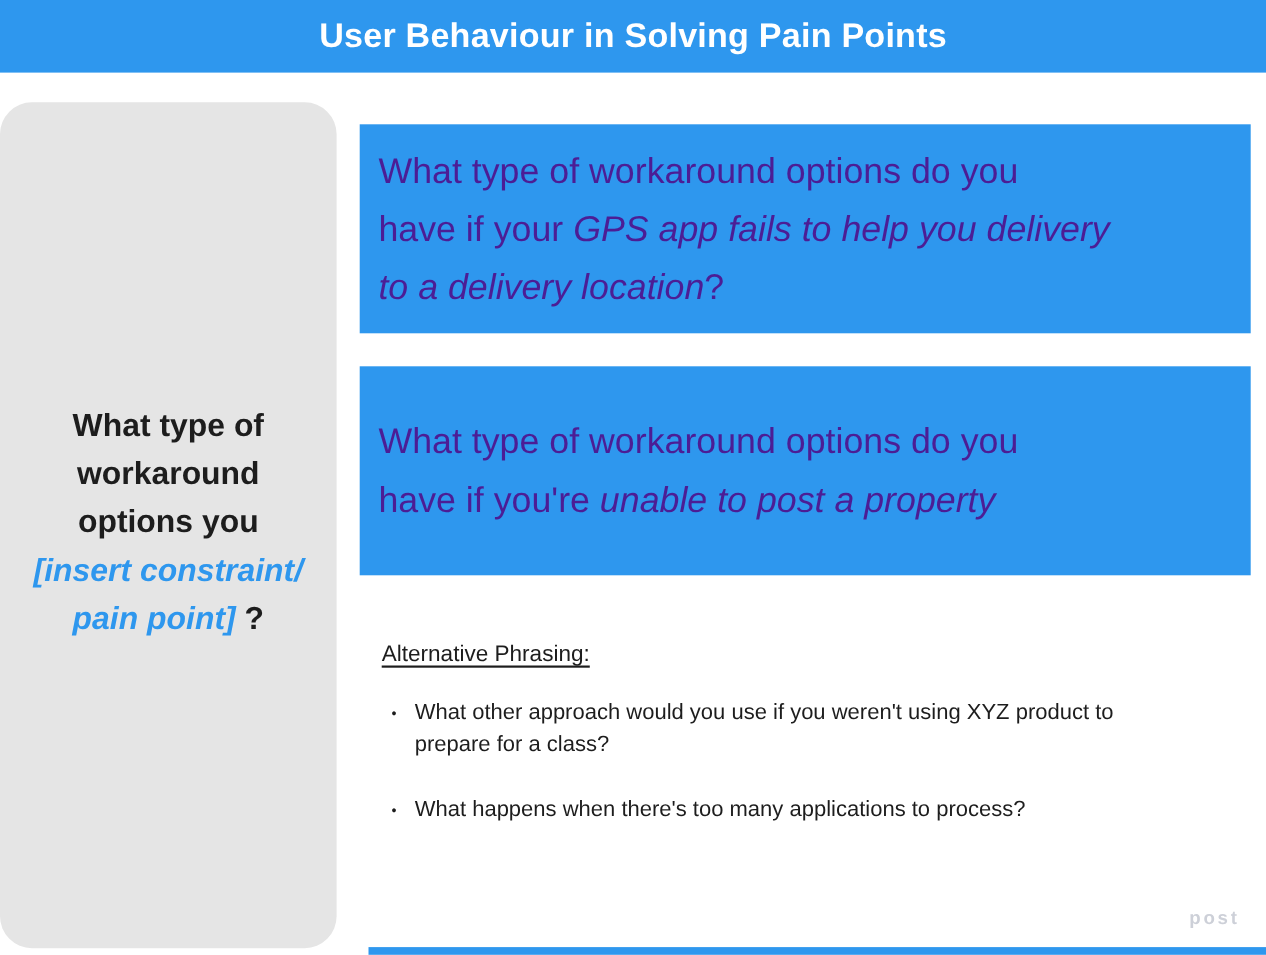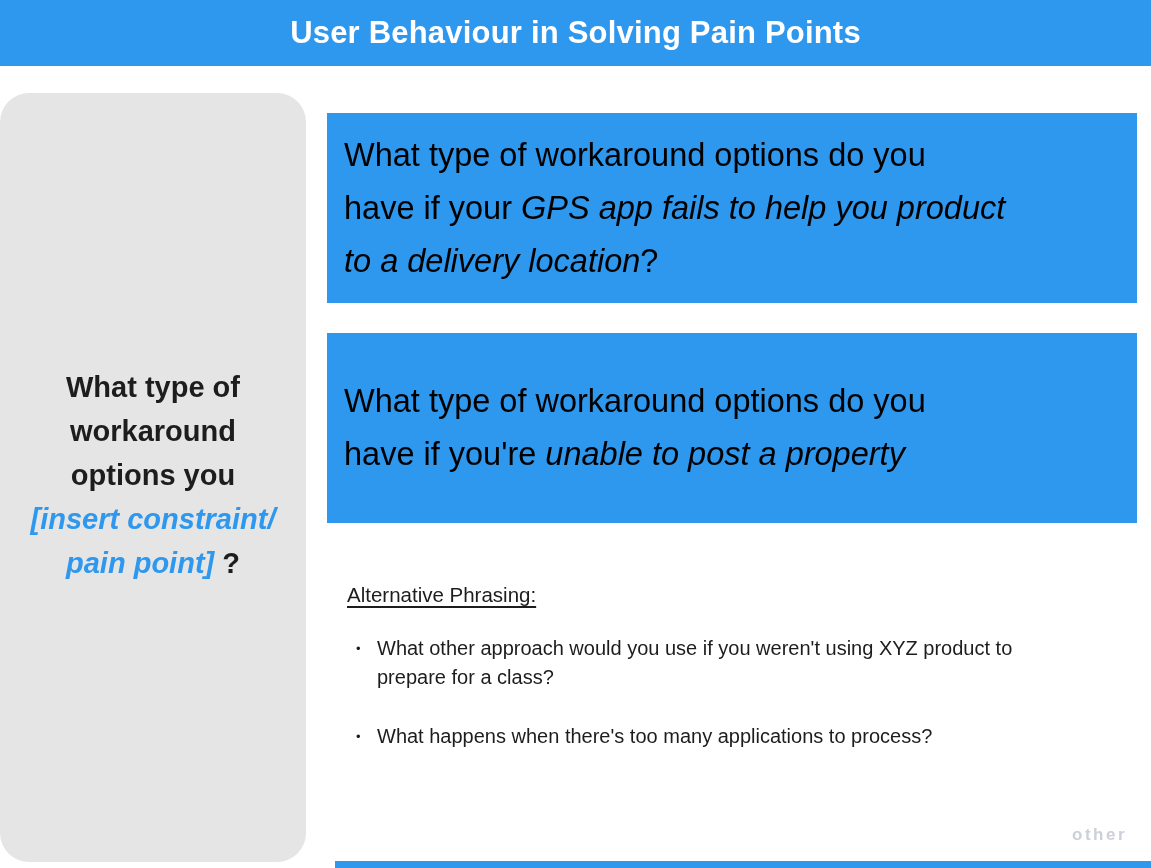--- a/index.html
+++ b/index.html
@@ -52,21 +52,21 @@
   .sidebar-text .accent {
     color: var(--accent);
     font-style: italic;
   }
 
   .card {
     position: absolute;
     left: 327px;
     width: 810px; height: 190px;
     background: var(--accent);
-    color: #000000;
+    color: #4c1d95;
     box-sizing: border-box;
     padding-left: 17px;
     display: flex;
     flex-direction: column;
     justify-content: center;
   }
   .card-1 { top: 113px; }
   .card-2 { top: 333px; }
   .card .qline {
     font-size: 32.5px;
@@ -139,36 +139,36 @@
       <div class="sline"><span>What type of</span></div>
       <div class="sline"><span>workaround</span></div>
       <div class="sline"><span>options you</span></div>
       <div class="sline"><span class="accent">[insert constraint/</span></div>
       <div class="sline"><span class="accent">pain point]</span><span> ?</span></div>
     </div>
 </div>
 
 <div class="card card-1" id="card-0">
     <div class="qline"><span>What type of workaround options do you</span></div>
-    <div class="qline"><span>have if your </span><span class="it">GPS app fails to help you product</span></div>
+    <div class="qline"><span>have if your </span><span class="it">GPS app fails to help you delivery</span></div>
     <div class="qline"><span class="it">to a delivery location</span><span>?</span></div>
   </div>
 <div class="card card-2" id="card-1">
     <div class="qline"><span>What type of workaround options do you</span></div>
     <div class="qline"><span>have if you're </span><span class="it">unable to post a property</span></div>
   </div>
 
 <div class="alt">
   <div class="alt-heading">Alternative Phrasing:</div>
   <ul class="alt-list" id="alt-list">
       <li class="alt-item">
         <div>What other approach would you use if you weren't using XYZ product to</div>
         <div>prepare for a class?</div>
       </li>
       <li class="alt-item">
         <div>What happens when there's too many applications to process?</div>
       </li>
     </ul>
 </div>
 
-<div class="watermark">other</div>
+<div class="watermark">post</div>
 
 <div class="bottom-strip"></div>
 
 </body></html>

